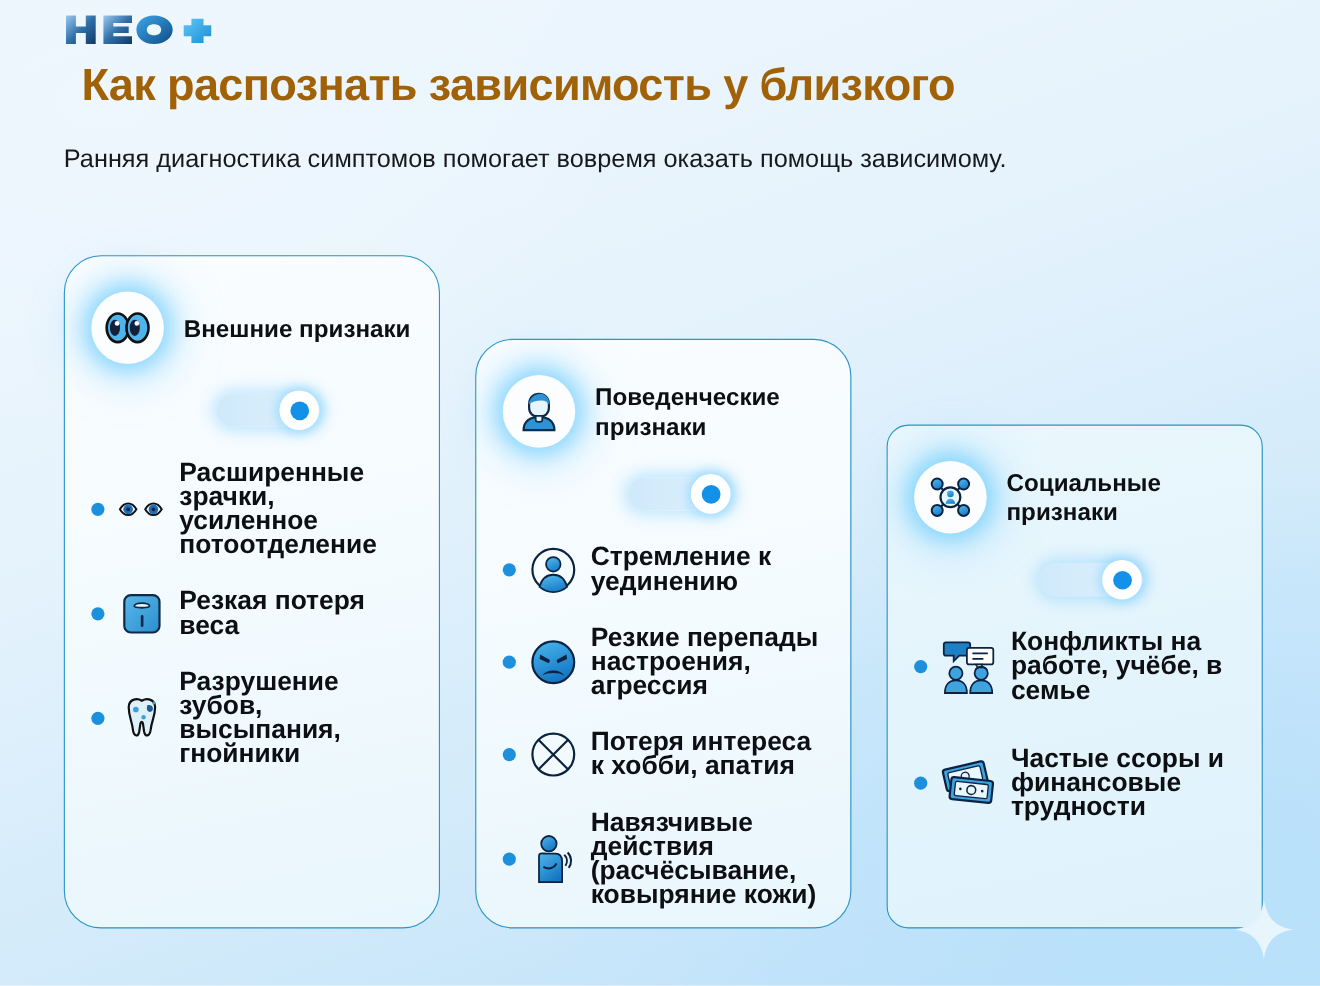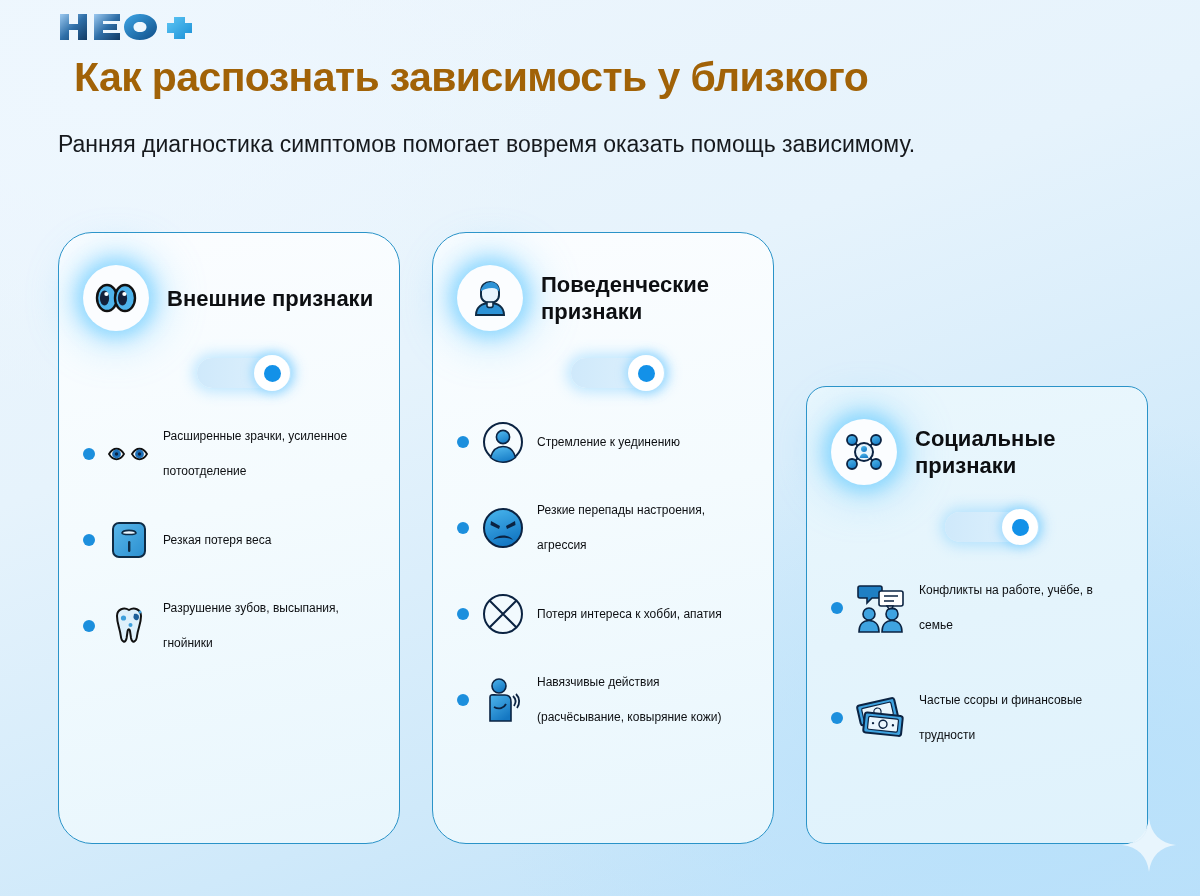--- a/index.html
+++ b/index.html
@@ -33,21 +33,21 @@
   #cards { position:absolute; left:58px; top:232px; width:1090px; display:flex; gap:32px;align-items:flex-end; }
   .card {
     position:relative;
     border:1.6px solid #2a93c8;
     border-radius:34px;
     background:linear-gradient(168deg, #fbfdff 0%, #f4fbfe 45%, #e8f6fd 100%);
     padding:26px 24px 30px 24px;
     overflow:visible;
   }
   .card-a { width:342px; height:612px; }
-  .card-b { width:342px; height:612px; }
+  .card-b { width:342px; height:536px; }
   .card-c { width:342px; height:458px;
     background:linear-gradient(168deg,#eaf7fd 0%, #e4f4fc 50%, #dff2fc 100%);border-radius:20px; }
 
   .card-head { display:flex; align-items:center; gap:18px; height:78px; }
   .head-circle {
     width:66px; height:66px; flex:0 0 66px; border-radius:50%;
     background:#fbfdff;
     box-shadow:0 0 18px 7px rgba(86,196,255,.55), 0 0 40px 16px rgba(120,208,255,.35);
     display:flex; align-items:center; justify-content:center;
   }
@@ -70,21 +70,21 @@
     box-shadow:0 0 10px 3px rgba(120,205,255,.6);
   }
   .toggle-knob i { display:block; width:17px; height:17px; border-radius:50%; background:#1391e8; }
 
   
   ul.items { list-style:none; margin-top:10px; }
   ul.items li { display:flex; align-items:center; gap:11px; margin-bottom:28px; }
   .bullet { width:12px; height:12px; flex:0 0 12px; border-radius:50%; background:#1c8fdd; }
   .item-icon { width:46px; height:46px; flex:0 0 46px; display:flex; align-items:center; justify-content:center; }
   .item-icon svg { display:block; }
-  .item-text { font-size:12px; line-height:35px; color:#0d0f12; }
+  .item-text { font-size:24px; line-height:22px; color:#0d0f12;font-weight:bold; }
 
   .card-c ul.items li { margin-bottom:40px; }
   .card-c .item-icon { width:54px; flex:0 0 54px; }
 
   
   #sparkle { position:absolute; right:22px; bottom:22px; width:58px; height:58px; }
 </style>
 </head>
 <body>
 

